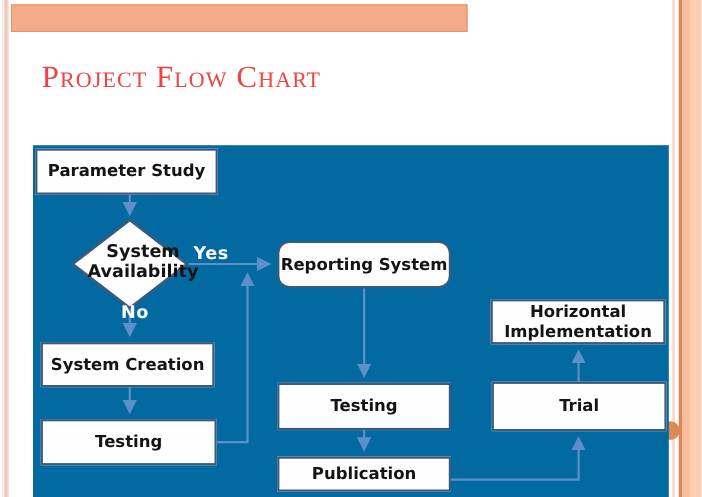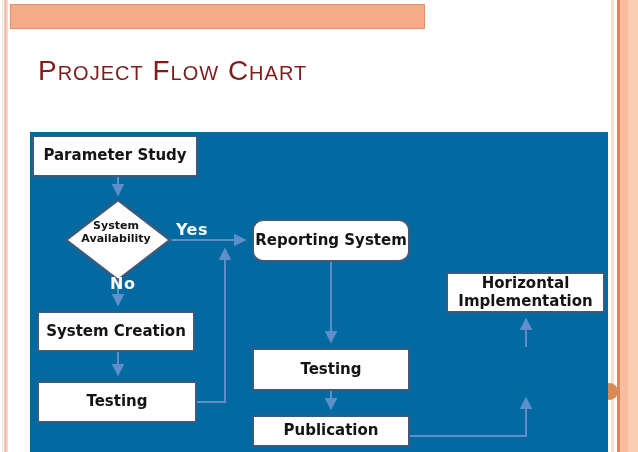--- a/index.html
+++ b/index.html
@@ -12,33 +12,33 @@
   .ls3{left:7px;width:1px;background:#f6ddd3;}
   
   .rs1{left:611px;width:3px;background:#f8ddd0;}
   .rs2{left:614px;width:3px;background:#ffffff;}
   .rs3{left:617px;width:3px;background:#d8885a;}
   .rs4{left:620px;width:8px;background:#f9be9d;}
   .rs5{left:628px;width:10px;background:#fbcdb3;}
   .top-bar{position:absolute;left:10px;top:4px;width:415px;height:25px;
            background:#f5ab87;border:1px solid #e79067;box-sizing:border-box;}
   .title{position:absolute;left:38px;top:55px;margin:0;
-         font-family:Liberation Sans, sans-serif;
+         font-family:Liberation Serif, serif;
          font-variant:small-caps;font-weight:normal;font-size:28px;
-         letter-spacing:1px;color:#7f1d1d;}
+         letter-spacing:1px;color:#ef4444;}
   .page-dot{position:absolute;left:601px;top:383px;width:17px;height:17px;
             border-radius:50%;background:#db8a55;z-index:1;}
   .chart{position:absolute;left:30px;top:103px;width:578px;height:327px;
          background:#0369a1;z-index:2;margin-top:29px;}
   .connectors{position:absolute;left:0;top:0;}
   .node{position:absolute;background:#fefefe;border:2px solid #3c5a7d;
         box-sizing:border-box;display:flex;align-items:center;justify-content:center;
         text-align:center;font-weight:bold;font-size:15px;color:#141414;line-height:1.15;}
-  .diamond-label{position:absolute;left:32px;top:88px;width:108px;text-align:center;
-        font-weight:bold;font-size:11px;color:#141414;line-height:1.15;}
+  .diamond-label{position:absolute;left:46px;top:88px;width:108px;text-align:center;
+        font-weight:bold;font-size:16px;color:#141414;line-height:1.15;}
   .branch-label{position:absolute;font-weight:bold;font-size:16px;color:#fbfbfb;
         letter-spacing:0.5px;}
   .yes-label{left:146px;top:88px;}
   .no-label{left:80px;top:142px;}
 </style>
 </head>
 <body>
 
 <div class="slide">
 
@@ -89,17 +89,18 @@
     <div class="node" style="left:7px;top:179px;width:158px;height:41px;">System Creation</div>
 
     <div class="node" style="left:7px;top:249px;width:160px;height:42px;">Testing</div>
 
     <div class="node" style="left:222px;top:87px;width:158px;height:43px;border-radius:11px;">Reporting System</div>
 
     <div class="node" style="left:222px;top:216px;width:158px;height:43px;">Testing</div>
 
     <div class="node" style="left:222px;top:283px;width:158px;height:32px;">Publication</div>
 
+    <div class="node" style="left:417px;top:215px;width:159px;height:45px;">Trial</div>
 
     <div class="node" style="left:416px;top:140px;width:159px;height:41px;padding:0 20px;">Horizontal Implementation</div>
   </div>
 
 </div>
 
 </body></html>

